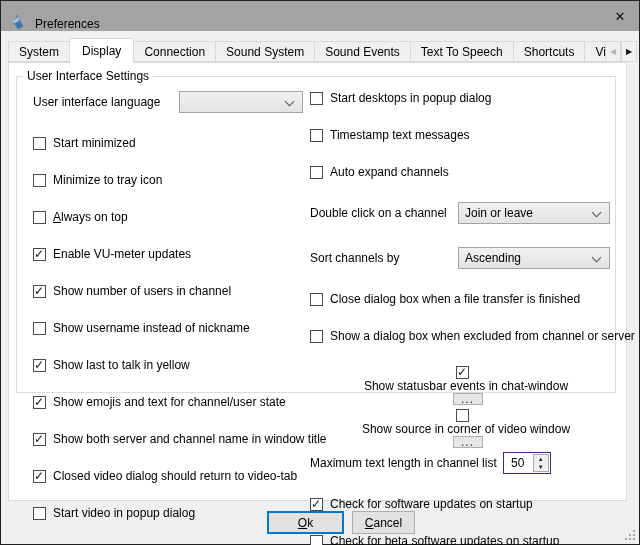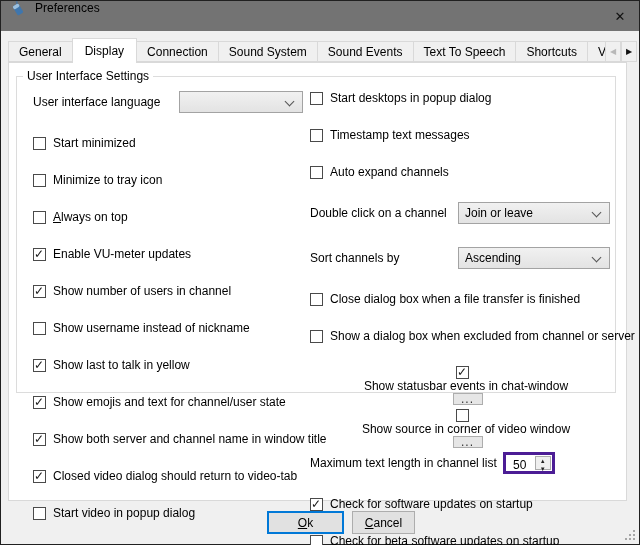--- a/index.html
+++ b/index.html
@@ -1,20 +1,20 @@
 <!DOCTYPE html>
 <html><head>
 <meta charset="utf-8">
 <style>
   html,body{margin:0;padding:0;}
   body{width:640px;height:545px;position:relative;font-family:"Liberation Sans",sans-serif;font-size:12px;color:#000;background:#bbb;}
   #win{position:absolute;inset:0;background:#f0f0f0;border:1px solid #202020;box-sizing:border-box;}
 
   
-  #titlebar{position:absolute;top:0;left:0;right:0;height:30px;background:#737373;display:flex;align-items:flex-start;}
+  #titlebar{position:absolute;top:0;left:0;right:0;height:30px;background:#a3a3a3;display:flex;align-items:flex-end;}
   #app-icon{margin-left:9px;width:16px;height:16px;flex:none;}
   #title-text{margin-left:9px;font-size:12px;}
   #close-btn{position:absolute;right:0;top:0;width:38px;height:30px;display:flex;align-items:center;justify-content:center;font-size:13px;color:#111;cursor:default;}
 
   
   #tabbar{position:absolute;top:37px;left:7px;width:624px;height:25px;display:flex;align-items:flex-end;overflow:hidden;}
   .tab{box-sizing:border-box;height:21px;margin-bottom:1px;margin-right:-1px;padding:0 10px;display:flex;align-items:center;background:#f0f0f0;border:1px solid #d9d9d9;white-space:nowrap;z-index:1;}
   .tab[data-selected="true"]{height:25px;margin-bottom:0;padding:0 12px;background:#fff;border-bottom:none;z-index:3;position:relative;}
   #tab-scroll{position:absolute;top:40px;right:2px;z-index:4;display:flex;}
   .scrollbtn{width:16px;height:21px;box-sizing:border-box;border:1px solid #d9d9d9;background:#f0f0f0;display:flex;align-items:center;justify-content:center;font-size:8px;}
@@ -42,21 +42,21 @@
   .cb-label{margin-left:7px;}
 
   .combo{position:absolute;top:0;height:22px;box-sizing:border-box;border:1px solid #a3a3a3;background:linear-gradient(#f1f1f1,#e3e3e3);display:flex;align-items:center;padding-left:6px;}
   .combo .chev{position:absolute;right:9px;top:6px;width:6px;height:6px;border-right:1px solid #555;border-bottom:1px solid #555;transform:rotate(45deg);}
   #lang-combo{left:146px;width:124px;}
   .rc-combo{left:148px;width:152px;}
   .combo-label{flex:none;}
 
   .dots-btn{margin-left:10px;width:30px;height:20px;box-sizing:border-box;border:1px solid #adadad;background:#e6e6e6;display:flex;align-items:center;justify-content:center;line-height:10px;letter-spacing:1px;color:#333;}
 
-  .spin{display:inline-flex;margin-left:6px;height:22px;box-sizing:border-box;border:3px solid #4c1d95;background:#fff;}
+  .spin{display:inline-flex;margin-left:6px;height:22px;box-sizing:border-box;border:1px solid #4c1d95;background:#fff;}
   .spin-val{width:28px;text-align:center;line-height:20px;}
   .spin-btns{width:16px;margin:1px;box-sizing:border-box;border:1px solid #ababab;background:#efefef;display:flex;flex-direction:column;}
   .spin-up,.spin-down{flex:1;font-size:6px;line-height:8px;text-align:center;color:#222;}
 
   
   .push-btn{position:absolute;top:510px;height:23px;box-sizing:border-box;background:#e1e1e1;display:flex;align-items:center;justify-content:center;font-size:12px;}
   #ok-btn{left:266px;width:77px;border:2px solid #0078d7;}
   #cancel-btn{left:351px;width:63px;border:1px solid #adadad;}
   .mn{text-decoration:underline;}
 
@@ -77,21 +77,21 @@
         <rect x="5" y="3.2" width="6.6" height="3.6" rx="1.4" fill="#9cc0de"></rect>
         <line x1="10.4" y1="3.4" x2="11.6" y2="0.8" stroke="#3f76ad" stroke-width="1.1"></line>
       </g>
     </svg>
     <span id="title-text">Preferences</span>
     <span id="close-btn">✕</span>
   </div>
 
   <div id="tabbar">
     <div class="tab" data-selected="false">
-        <span>General</span>
+        <span>System</span>
       </div>
     <div class="tab" data-selected="true">
         <span>Display</span>
       </div>
     <div class="tab" data-selected="false">
         <span>Connection</span>
       </div>
     <div class="tab" data-selected="false">
         <span>Sound System</span>
       </div>

